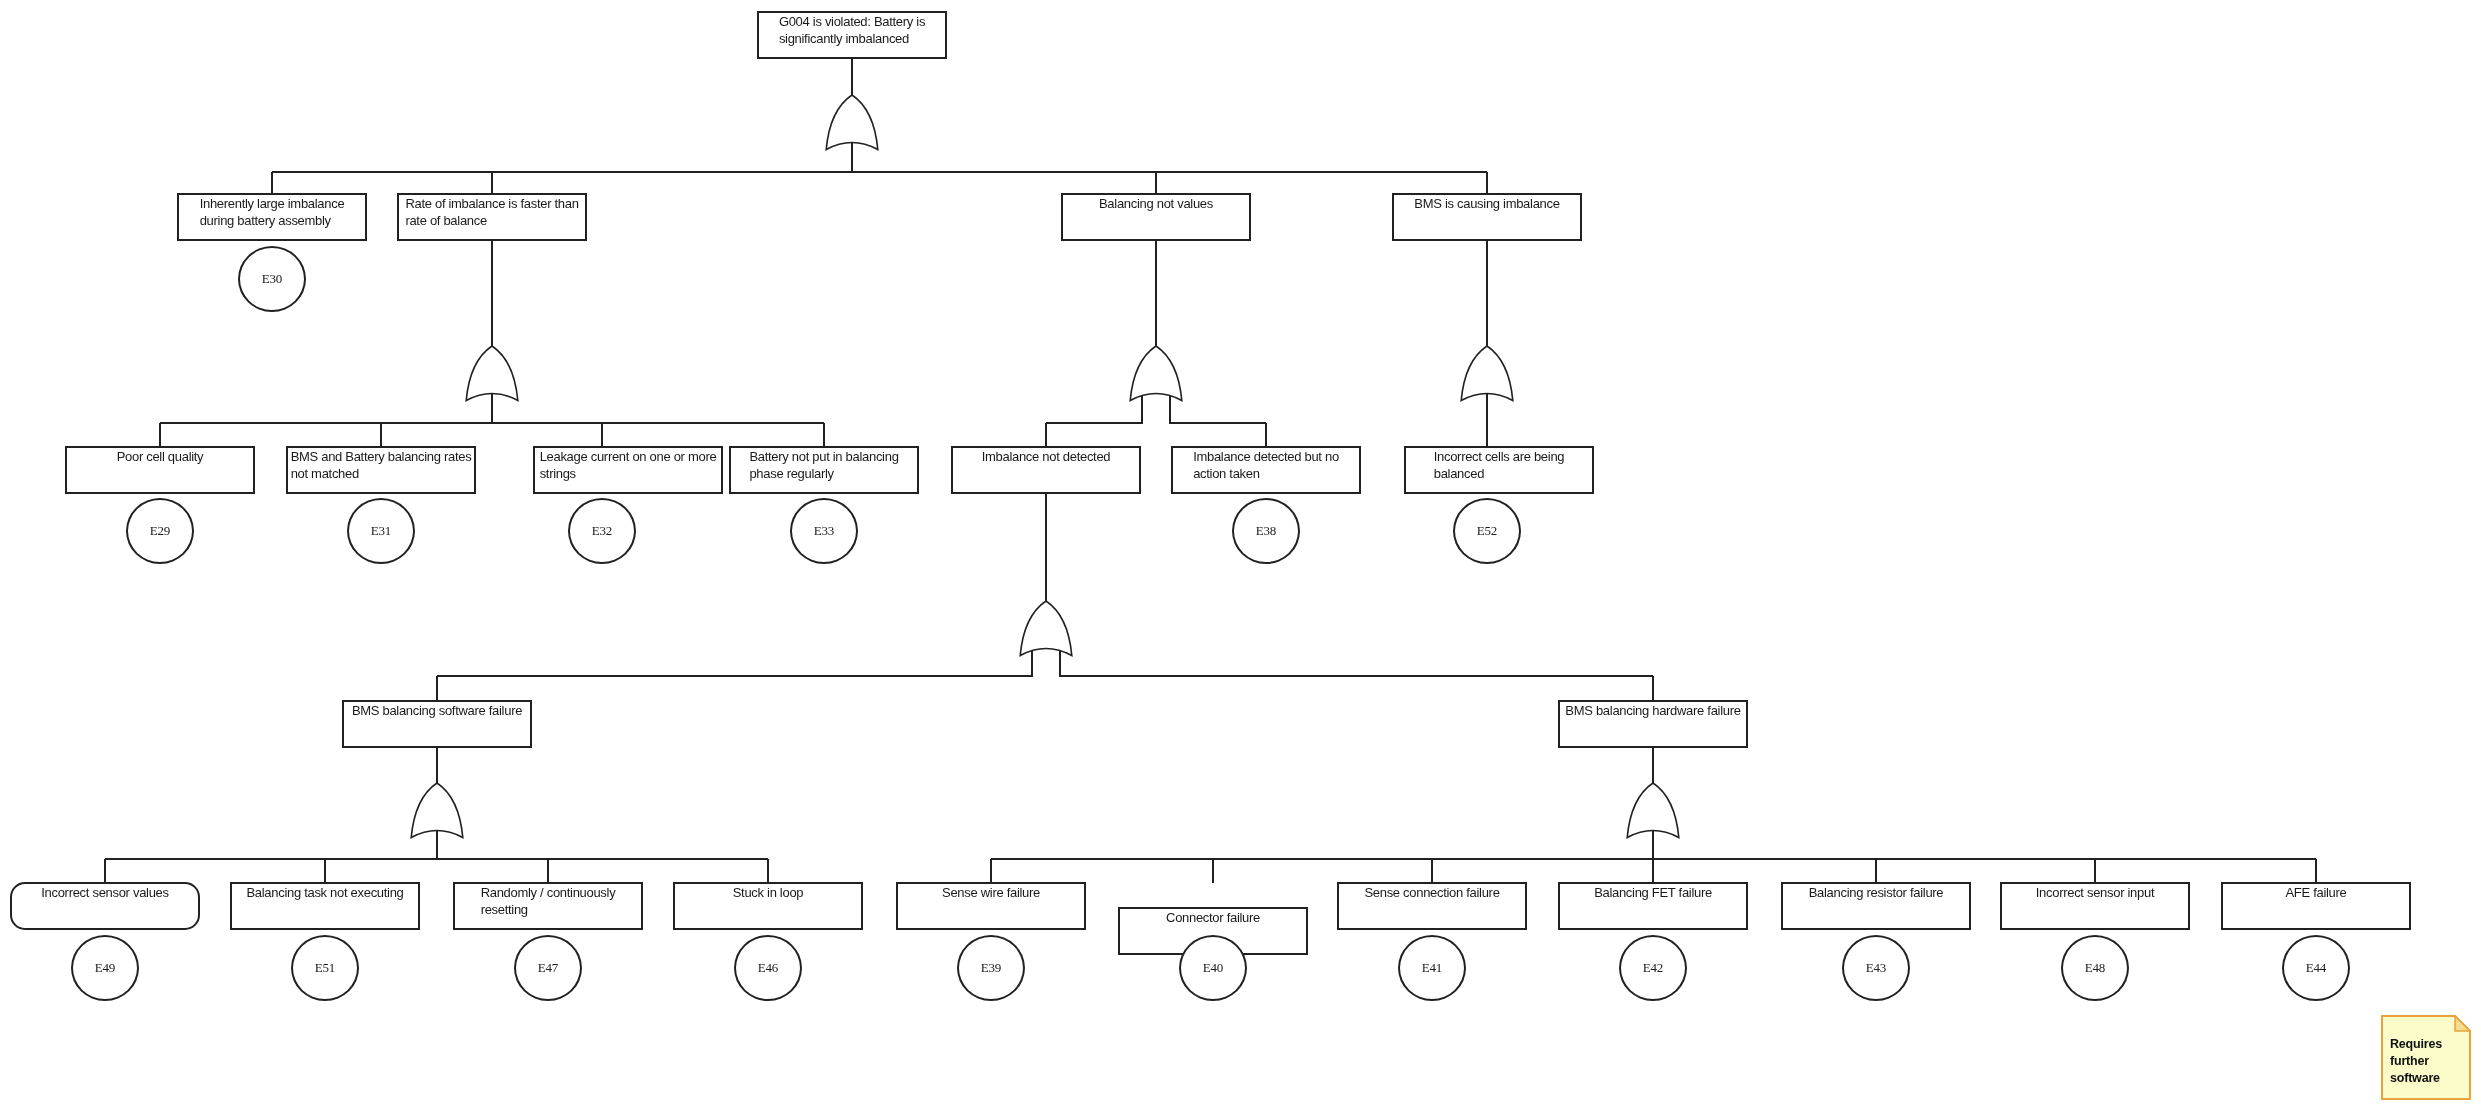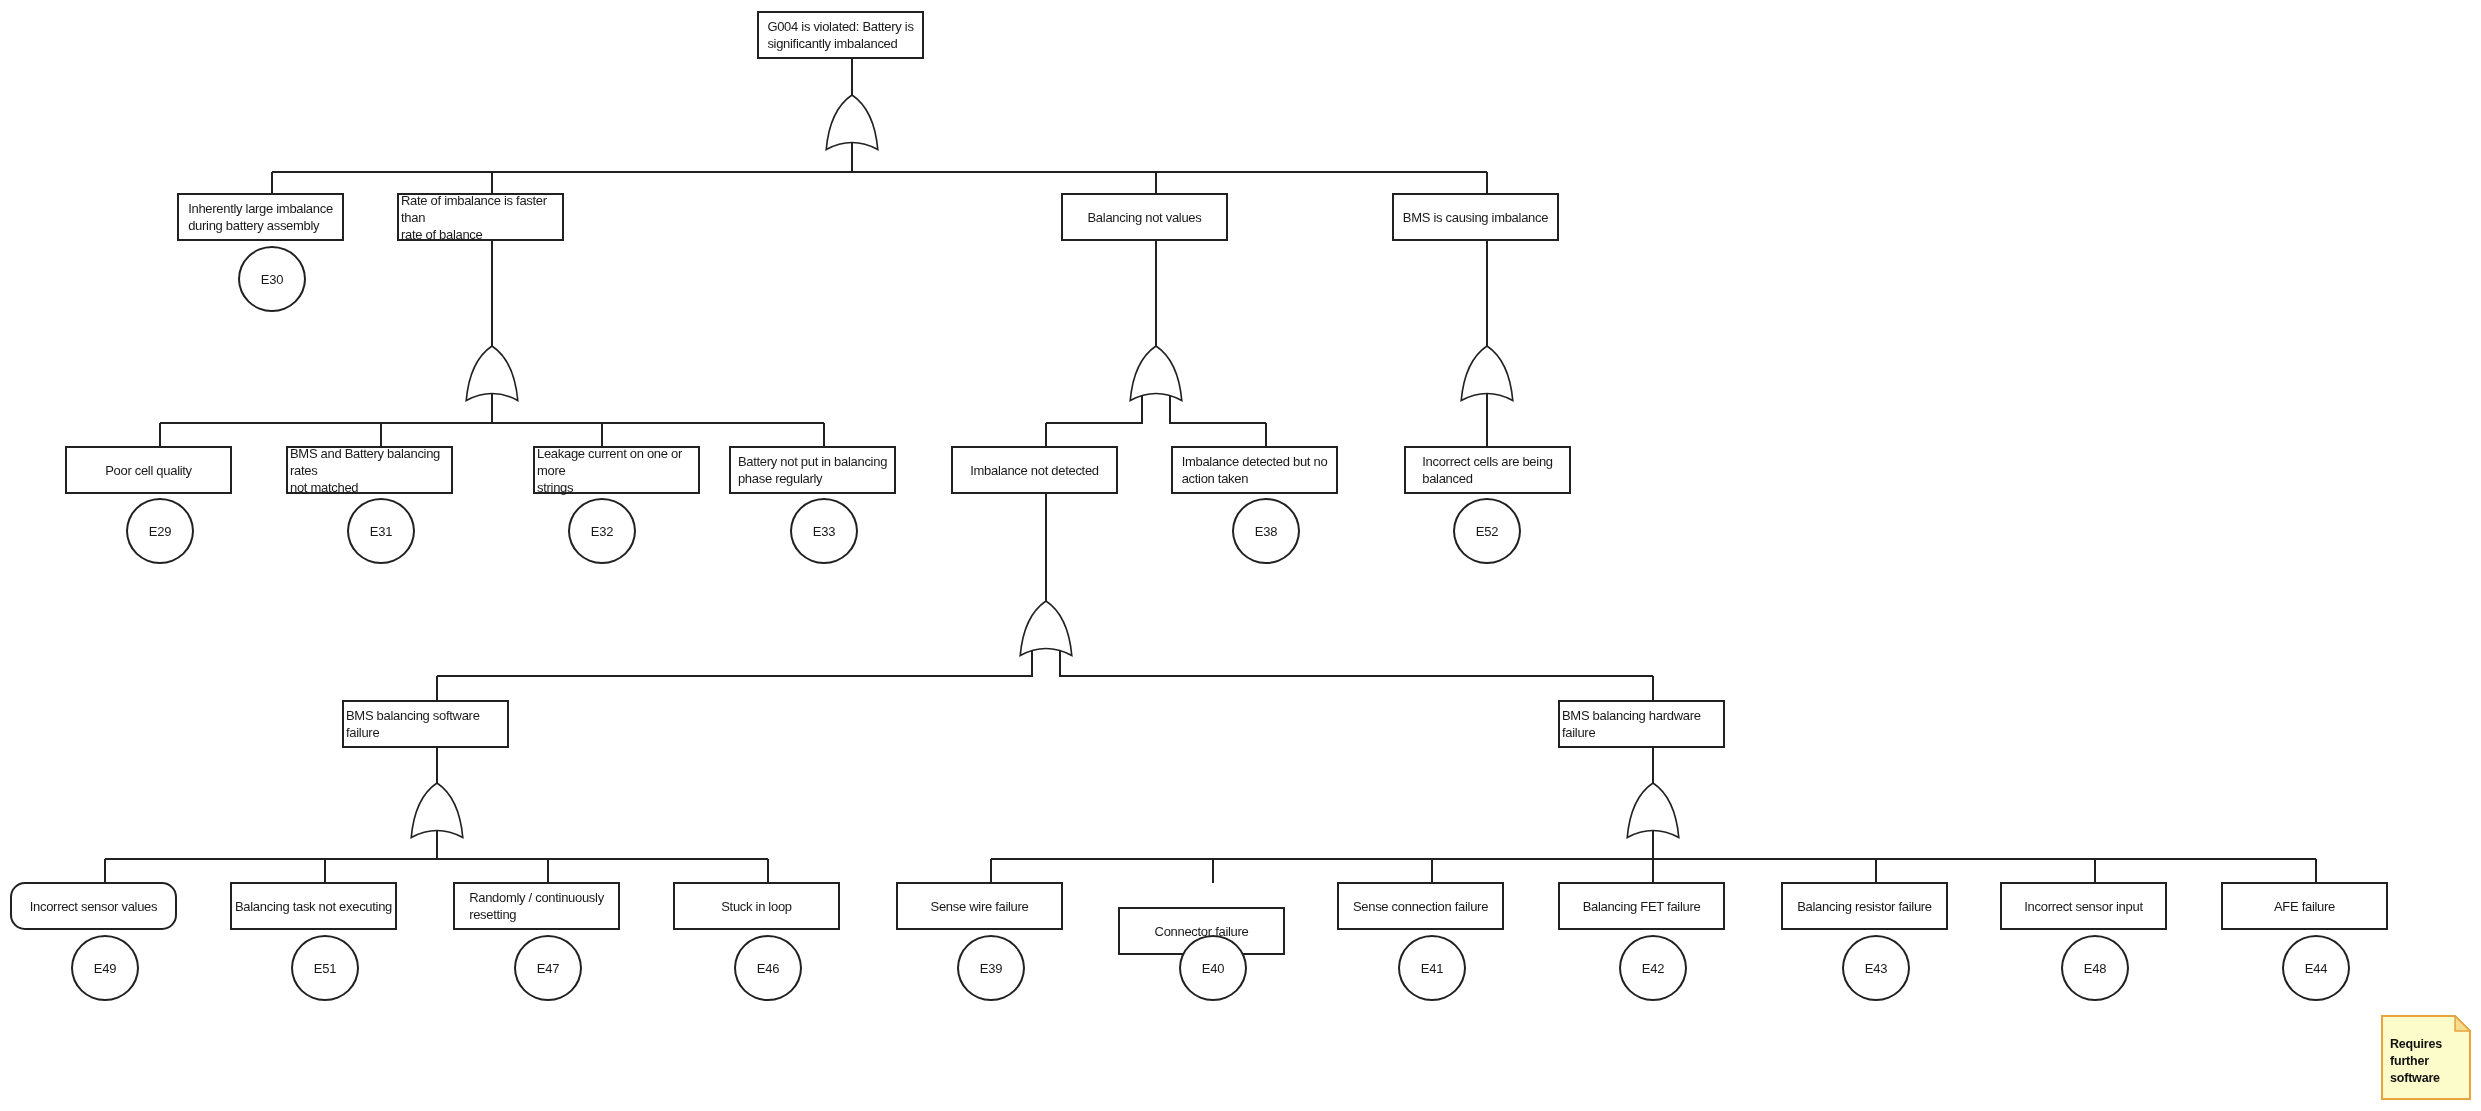--- a/index.html
+++ b/index.html
@@ -16,46 +16,46 @@
     width:2481px;height:1111px;
     background:#ffffff;
     font-family:"Liberation Sans","DejaVu Sans",sans-serif;
     color:var(--text);
     overflow:hidden;
   }
   #edges{position:absolute;left:0;top:0;}
   #edges path{stroke:var(--line);stroke-width:1.6;fill:none;shape-rendering:crispEdges;}
   .node-box{
     position:absolute;
-    width:167px;height:48px;
+    width:190px;height:48px;
     box-sizing:border-box;
     background:var(--box-fill);
     border:2px solid var(--line);
-    display:flex;align-items:center;justify-content:center;
-    padding:6px 2px;
+    display:flex;justify-content:center;
+    padding:0 2px;
     z-index:2;
   }
   .node-label{
     white-space:pre-line;
     text-align:left;
     font-size:13px;
     line-height:17px;
     letter-spacing:-0.3px;
   }
   .event-circle{
     position:absolute;
     width:68px;height:66px;
     box-sizing:border-box;
     background:var(--box-fill);
     border:2px solid var(--line);
     border-radius:50%;
     display:flex;align-items:center;justify-content:center;
     z-index:2;
   }
-  .event-label{font-size:13px;letter-spacing:-0.2px;}
+  .event-label{font-size:13px;letter-spacing:-0.2px;font-family:Liberation Serif, serif;}
   .gate{position:absolute;width:54px;height:57px;z-index:1;}
   .gate svg path{fill:#ffffff;stroke:var(--line);stroke-width:1.6;}
   .note{
     position:absolute;
     z-index:3;
   }
   .note svg{display:block;}
   .note .main{fill:var(--note-fill);stroke:var(--note-border);stroke-width:2;}
   .note .fold{fill:var(--note-fold);stroke:var(--note-border);stroke-width:1.5;}
   .note-text{

